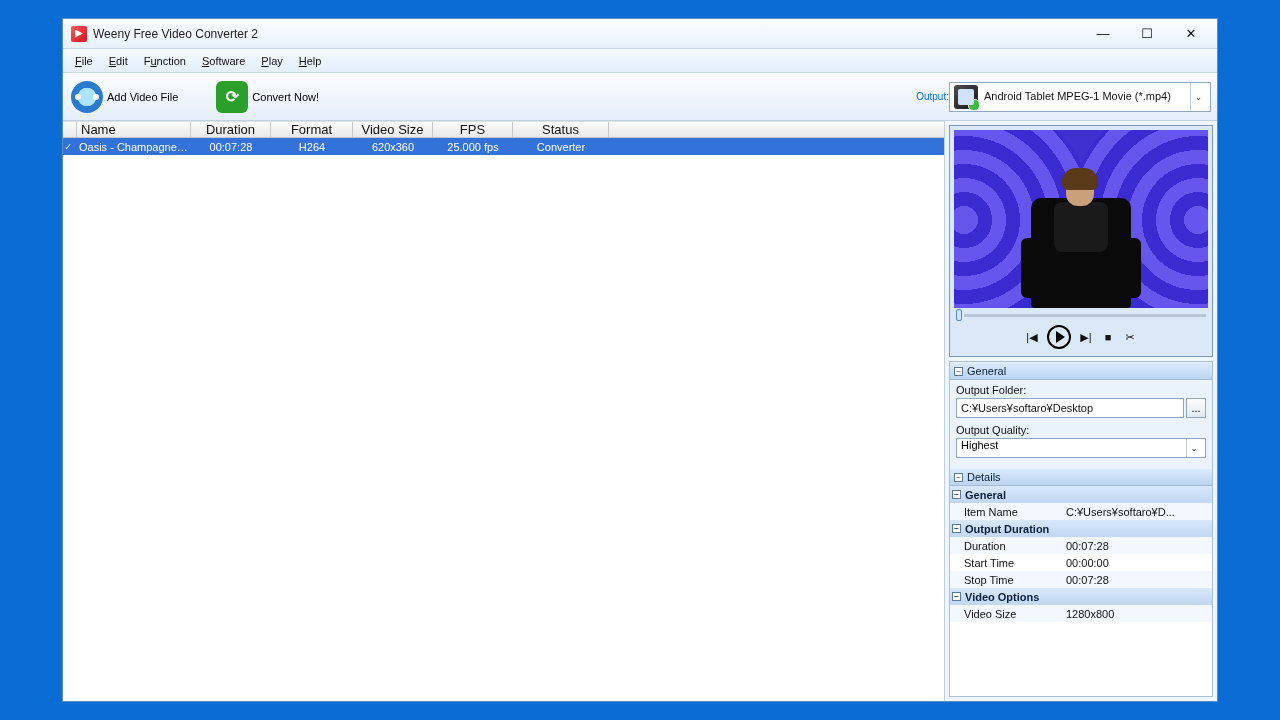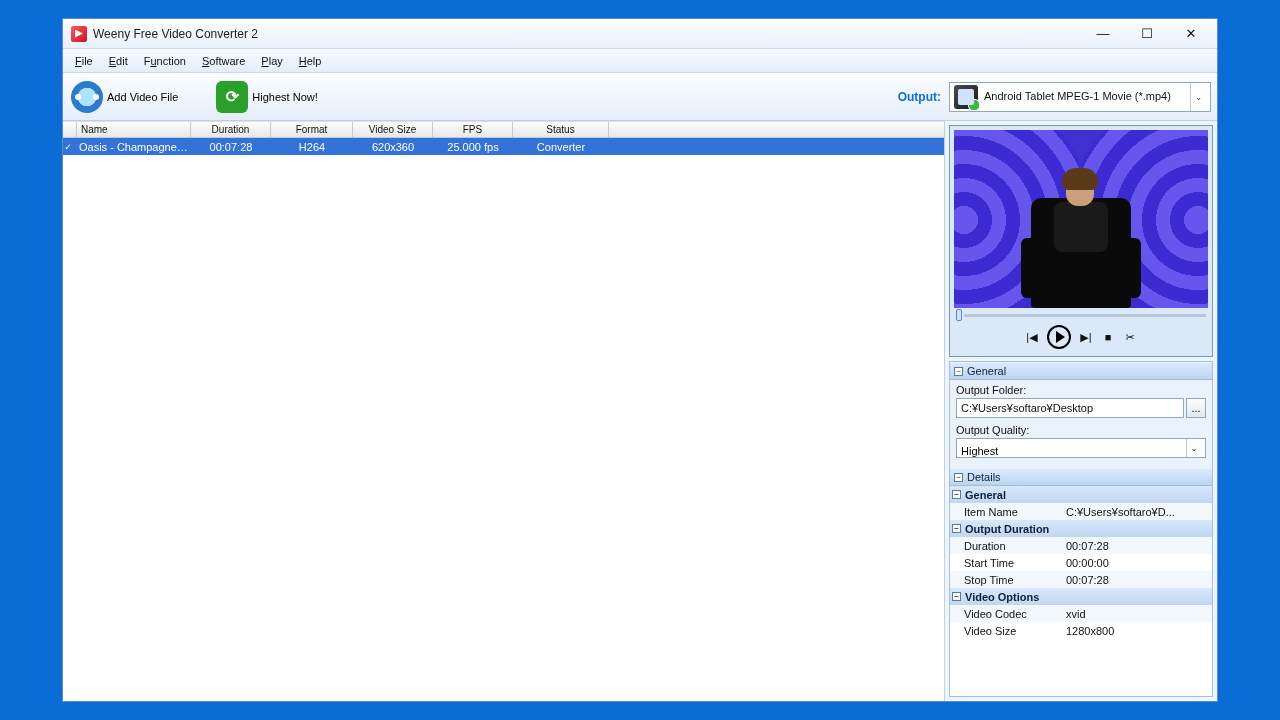--- a/index.html
+++ b/index.html
@@ -16,31 +16,31 @@
 .menu-item .u{text-decoration:underline}
 .toolbar{height:48px;background:linear-gradient(#fbfdff,#e5eef9);display:flex;align-items:center;padding:0 6px;border-bottom:1px solid #c0d0e0}
 .tool-btn{display:flex;align-items:center;padding:2px 8px 2px 2px;cursor:pointer;border-radius:3px}
 .tool-icon{width:32px;height:32px;border-radius:16px;margin-right:4px;display:flex;align-items:center;justify-content:center;font-size:16px}
 .reel-icon{background:radial-gradient(circle,#aee3ff 40%,#2a7ad0 42%);position:relative}
 .reel-icon::before,.reel-icon::after{content:"";position:absolute;width:6px;height:6px;background:#fff;border-radius:3px}
 .reel-icon::before{left:4px;top:13px}
 .reel-icon::after{right:4px;top:13px}
 .swap-icon{background:#2aa02a;border-radius:6px;color:#fff;font-weight:bold}
 .spacer{flex:1}
-.output-label{color:#0b6fd9;font-weight:bold;font-size:12px;margin-right:8px}
+.output-label{color:#0b6fd9;font-weight:normal;font-size:10px;}
 .output-dd{width:262px;height:30px;border:1px solid #8fa8c0;background:#fff;display:flex;align-items:center;padding:0 4px;position:relative}
 .dd-icon{width:24px;height:24px;background:linear-gradient(135deg,#4b4b4b,#1a1a1a);border-radius:3px;margin-right:6px;position:relative}
 .dd-icon::after{content:"";position:absolute;left:4px;top:4px;width:16px;height:16px;background:#cfe3ff;border-radius:2px}
 .dd-icon::before{content:"";position:absolute;right:-2px;bottom:-2px;width:10px;height:10px;background:#3cba3c;border-radius:5px;border:1px solid #fff}
 .dd-text{flex:1;font-size:11px;color:#111;line-height:1.1}
 .dd-arrow{width:16px;height:28px;display:flex;align-items:center;justify-content:center;border-left:1px solid #c0c8d0;font-size:9px;color:#333}
 .body{flex:1;display:flex;overflow:hidden}
 .main{flex:1;background:#fff;display:flex;flex-direction:column;border-right:1px solid #c0d0e0}
 .grid-header{height:17px;background:linear-gradient(#fdfdfd,#e8e8e8);display:flex;border-bottom:1px solid #c8c8c8;border-top:1px solid #e0e0e0}
-.gh-cell{border-right:1px solid #c8c8c8;display:flex;align-items:center;justify-content:center;font-size:10px;color:#111}
+.gh-cell{border-right:1px solid #c8c8c8;display:flex;align-items:center;justify-content:center;font-size:13px;color:#111}
 .gh-cell.first{justify-content:flex-start;padding-left:4px}
 .grid-row{height:17px;background:#3272d9;color:#fff;display:flex;align-items:center;font-size:11px}
 .gr-cell{display:flex;align-items:center;justify-content:center;overflow:hidden;white-space:nowrap}
 .gr-cell.first{justify-content:flex-start;padding-left:2px}
 .check{color:#fff;font-size:9px;margin-right:4px}
 .sidebar{width:272px;display:flex;flex-direction:column;background:#eef5fd}
 .panel-title{height:16px;background:linear-gradient(#c9e1ff,#9fc6f4);color:#0b3d7a;font-size:11px;padding:1px 6px;border-top:1px solid #d8e8f8;border-bottom:1px solid #8fb0d8}
 .preview-box{margin:4px;border:1px solid #7a9ab8;background:#dbe8f8;padding:4px;display:flex;flex-direction:column}
 .preview-canvas{height:178px;background:#4030d0;position:relative;overflow:hidden}
 .swirl1,.swirl2{position:absolute;width:260px;height:260px;border-radius:50%;background:repeating-radial-gradient(circle,#6a5af0 0 14px,#3a2ad0 14px 28px);opacity:.9}
@@ -61,21 +61,21 @@
 .play-big{width:24px;height:24px;border:2px solid #000;border-radius:12px;display:flex;align-items:center;justify-content:center}
 .play-big::after{content:"";width:0;height:0;border-left:9px solid #000;border-top:6px solid transparent;border-bottom:6px solid transparent;margin-left:2px}
 .settings{flex:1;margin:0 4px 4px;border:1px solid #a8c0d8;background:#eaf2fc;display:flex;flex-direction:column;overflow:hidden}
 .sect-bar{height:18px;background:linear-gradient(#dbeafd,#bcd4f0);display:flex;align-items:center;padding:0 4px;font-size:11px;color:#08203a;border-top:1px solid #e8f2ff;border-bottom:1px solid #a0bcd8}
 .toggle-box{width:9px;height:9px;border:1px solid #5a7a98;margin-right:4px;font-size:8px;line-height:7px;text-align:center;color:#2a4a68;background:#fff}
 .field-area{padding:4px 6px;background:#eaf2fc}
 .field-label{font-size:11px;color:#111;margin-bottom:2px}
 .field-row{display:flex;margin-bottom:6px}
 .field-input{flex:1;height:20px;border:1px solid #8fa8c0;background:#fff;padding:0 4px;font-size:11px;color:#111}
 .browse-btn{width:20px;height:20px;border:1px solid #8fa8c0;background:linear-gradient(#fdfdfd,#e0e8f0);margin-left:2px;font-size:11px;text-align:center;line-height:18px;cursor:pointer}
-.select{flex:1;height:20px;border:1px solid #8fa8c0;background:#fff;display:flex;align-items:flex-end;padding:0 4px;font-size:11px}
+.select{flex:1;height:20px;border:1px solid #8fa8c0;background:#fff;display:flex;align-items:flex-start;padding:0 4px;font-size:11px}
 .sel-arrow{width:15px;height:18px;border-left:1px solid #c0c8d0;display:flex;align-items:center;justify-content:center;font-size:8px}
 .details-scroll{flex:1;overflow-y:auto;position:relative;background:#fff}
 .prop-group{height:17px;background:linear-gradient(#d8e8fc,#c0d6f2);display:flex;align-items:center;padding:0 2px;font-size:11px;font-weight:bold;color:#08203a}
 .prop-row{height:17px;display:flex;align-items:center;font-size:11px;background:#fff}
 .prop-row:nth-child(even){background:#f3f8ff}
 .prop-key{width:116px;padding-left:14px;color:#111}
 .prop-val{flex:1;color:#111;overflow:hidden;white-space:nowrap;text-overflow:ellipsis}
 .details-scroll::-webkit-scrollbar{width:16px}
 .details-scroll::-webkit-scrollbar-track{background:#e8ecf0}
 .details-scroll::-webkit-scrollbar-thumb{background:#b0c0d0;border:1px solid #8fa0b0}
@@ -105,21 +105,21 @@
   </div>
 
   <div class="toolbar">
     <div class="tool-btn">
       <div class="tool-icon reel-icon"></div>
       <span>Add Video File</span>
     </div>
     <div style="width:28px"></div>
     <div class="tool-btn">
       <div class="tool-icon swap-icon">⟳</div>
-      <span>Highest Now!</span>
+      <span>Convert Now!</span>
     </div>
     <div class="spacer"></div>
     <div class="output-label">Output:</div>
     <div class="output-dd">
       <div class="dd-icon"></div>
       <div class="dd-text">Android Tablet MPEG-1 Movie (*.mp4)</div>
       <div class="dd-arrow">⌄</div>
     </div>
   </div>
 
@@ -220,24 +220,20 @@
             </div>
           <div class="prop-row">
               <div class="prop-key">Stop Time</div>
               <div class="prop-val">00:07:28</div>
             </div>
           <div class="prop-group">
               <div class="toggle-box">−</div>
               <span>Video Options</span>
             </div>
           <div class="prop-row">
-              <div class="prop-key">Video Codec</div>
-              <div class="prop-val">xvid</div>
-            </div>
-          <div class="prop-row">
               <div class="prop-key">Video Size</div>
               <div class="prop-val">1280x800</div>
             </div>
         </div>
 
       </div>
     </div>
   </div>
 
 </div>

